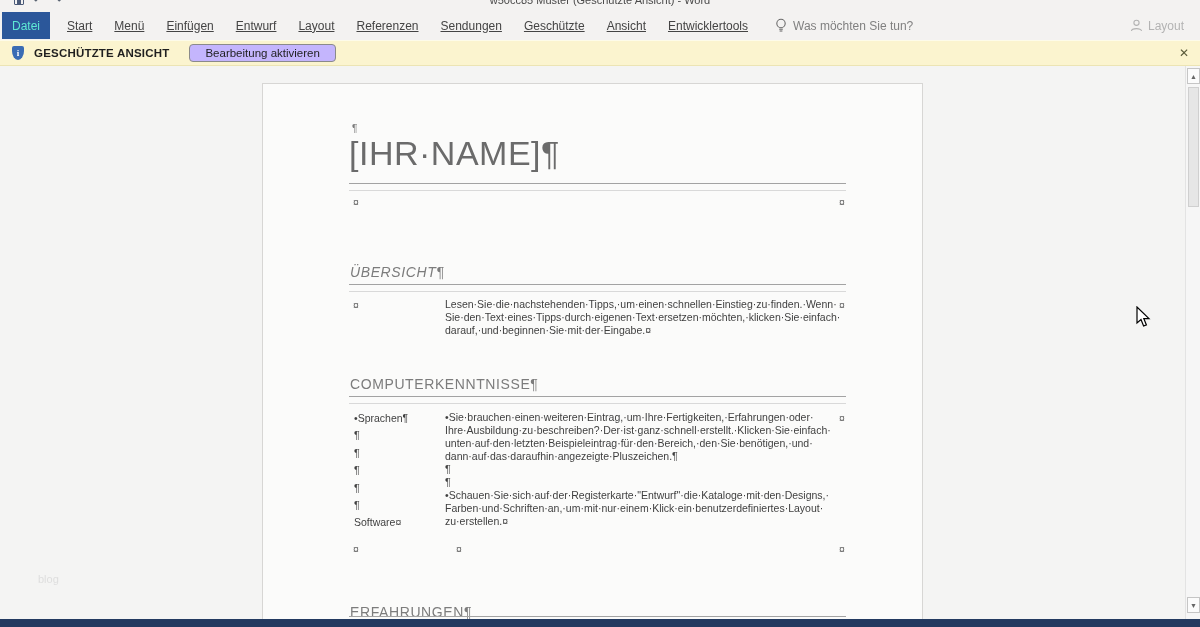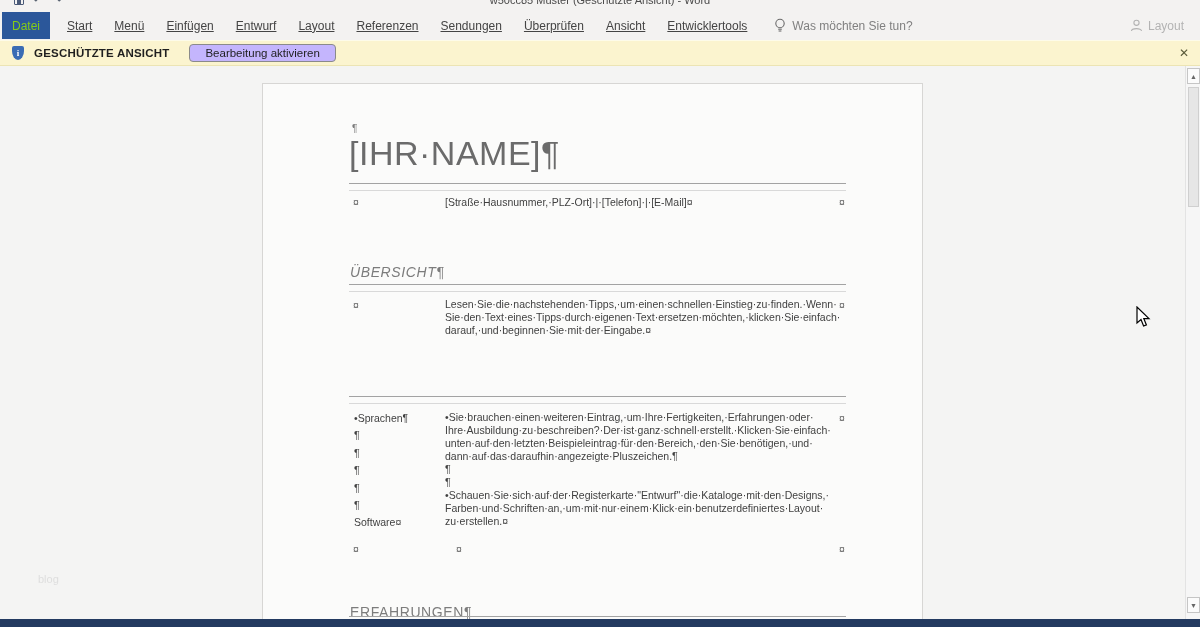--- a/index.html
+++ b/index.html
@@ -10,21 +10,21 @@
   
   .titlebar { position:absolute; left:0; top:0; width:1200px; height:12px; background:#f3f2f1; overflow:hidden; }
   .qat { position:absolute; left:14px; top:-6px; display:flex; gap:9px; align-items:center; color:#4a5a78; }
   .qat .floppy { width:10px; height:10px; border:1.5px solid #4a5a78; border-radius:1px; position:relative; }
   .qat .floppy::after { content:""; position:absolute; left:2px; bottom:0; width:4px; height:4px; background:#4a5a78; }
   .qat .uglyph { font-size:12px; line-height:12px; color:#5a6472; }
   .title-text { position:absolute; left:0; right:0; top:-6px; text-align:center; font-size:11px; color:#4a4a4a; }
 
   
   .tabbar { position:absolute; left:0; top:12px; width:1200px; height:27px; background:#f3f2f1; display:flex; align-items:stretch; }
-  .tab-file { width:48px; margin-left:2px; background:#2b579a; color:#84cc16; font-size:12px; display:flex; align-items:center; justify-content:center; }
+  .tab-file { width:48px; margin-left:2px; background:#2b579a; color:#5eead4; font-size:12px; display:flex; align-items:center; justify-content:center; }
   .tabs { display:flex; margin-left:6px; }
   .tab { padding:0 11px; font-size:12px; color:#444; display:flex; align-items:center;text-decoration:underline; }
   .tellme { display:flex; align-items:center; gap:6px; margin-left:16px; color:#808080; font-size:12px; }
   .share { margin-left:auto; margin-right:16px; display:flex; align-items:center; gap:5px; color:#b3b3b3; font-size:12px; }
 
   
   .msgbar { position:absolute; left:0; top:40px; width:1200px; height:26px; background:#fbf4cf; border-top:1px solid #fdfbe9; border-bottom:1px solid #ece4b4; display:flex; align-items:center; padding-left:12px; }
   .shield { width:12px; height:14px; background:#3a6cb4; border-radius:2px 2px 6px 6px / 2px 2px 9px 9px; color:#fff; font-size:9px; font-weight:bold; display:flex; align-items:center; justify-content:center; margin-right:10px; font-family:"Liberation Serif", serif; }
   .msg-label { font-weight:bold; font-size:11.5px; color:#1f1f1f; margin-right:8px; letter-spacing:0.2px; }
   .msg-text { font-size:11.5px; color:#1f1f1f; }
@@ -79,21 +79,21 @@
   <div class="tabbar">
     <div class="tab-file">Datei</div>
     <div class="tabs">
       <div class="tab">Start</div>
       <div class="tab">Menü</div>
       <div class="tab">Einfügen</div>
       <div class="tab">Entwurf</div>
       <div class="tab">Layout</div>
       <div class="tab">Referenzen</div>
       <div class="tab">Sendungen</div>
-      <div class="tab">Überprüfen</div>
+      <div class="tab">Geschützte</div>
       <div class="tab">Ansicht</div>
       <div class="tab">Entwicklertools</div>
     </div>
     <div class="tellme">
       <svg width="12" height="15" viewBox="0 0 12 15">
         <circle cx="6" cy="5.5" r="4.2" fill="none" stroke="#6a6a6a" stroke-width="1.1"></circle>
         <line x1="4.2" y1="11.2" x2="7.8" y2="11.2" stroke="#6a6a6a" stroke-width="1.1"></line>
         <line x1="4.6" y1="13" x2="7.4" y2="13" stroke="#6a6a6a" stroke-width="1.1"></line>
       </svg>
       <span>Was möchten Sie tun?</span>
@@ -117,33 +117,33 @@
   <div class="workspace">
 
     <div class="page">
       <span class="doc-pilcrow fmark">¶</span>
 
       <div class="doc-name">[IHR·NAME]¶</div>
       <div class="rule1" style="top:99px;"></div>
       <div class="rule2" style="top:106px;"></div>
 
       <span class="mark" style="left:90px; top:112px;">¤</span>
-      <div class="doc-body" style="position:absolute; left:182px; top:112px;">[Straße·Hausnummer,·PLZ-Ort]·|·[Telefon]·|·[E-Mail]¤</div>
       <span class="mark" style="left:576px; top:112px;">¤</span>
 
       <div class="doc-h2" style="top:180px;font-style:italic;">ÜBERSICHT¶</div>
       <div class="rule1" style="top:200px;"></div>
       <div class="rule2" style="top:207px;"></div>
 
       <span class="mark" style="left:90px; top:215px;">¤</span>
       <div class="doc-body colR" style="top:214px;">Lesen·Sie·die·nachstehenden·Tipps,·um·einen·schnellen·Einstieg·zu·finden.·Wenn·
 Sie·den·Text·eines·Tipps·durch·eigenen·Text·ersetzen·möchten,·klicken·Sie·einfach·
 darauf,·und·beginnen·Sie·mit·der·Eingabe.¤</div>
       <span class="mark" style="left:576px; top:215px;">¤</span>
 
+      <div class="doc-h2" style="top:292px;">COMPUTERKENNTNISSE¶</div>
       <div class="rule1" style="top:312px;"></div>
       <div class="rule2" style="top:319px;"></div>
 
       <div class="colL" style="top:326px;">•Sprachen¶
 ¶
 ¶
 ¶
 ¶
 ¶
 Software¤</div>

